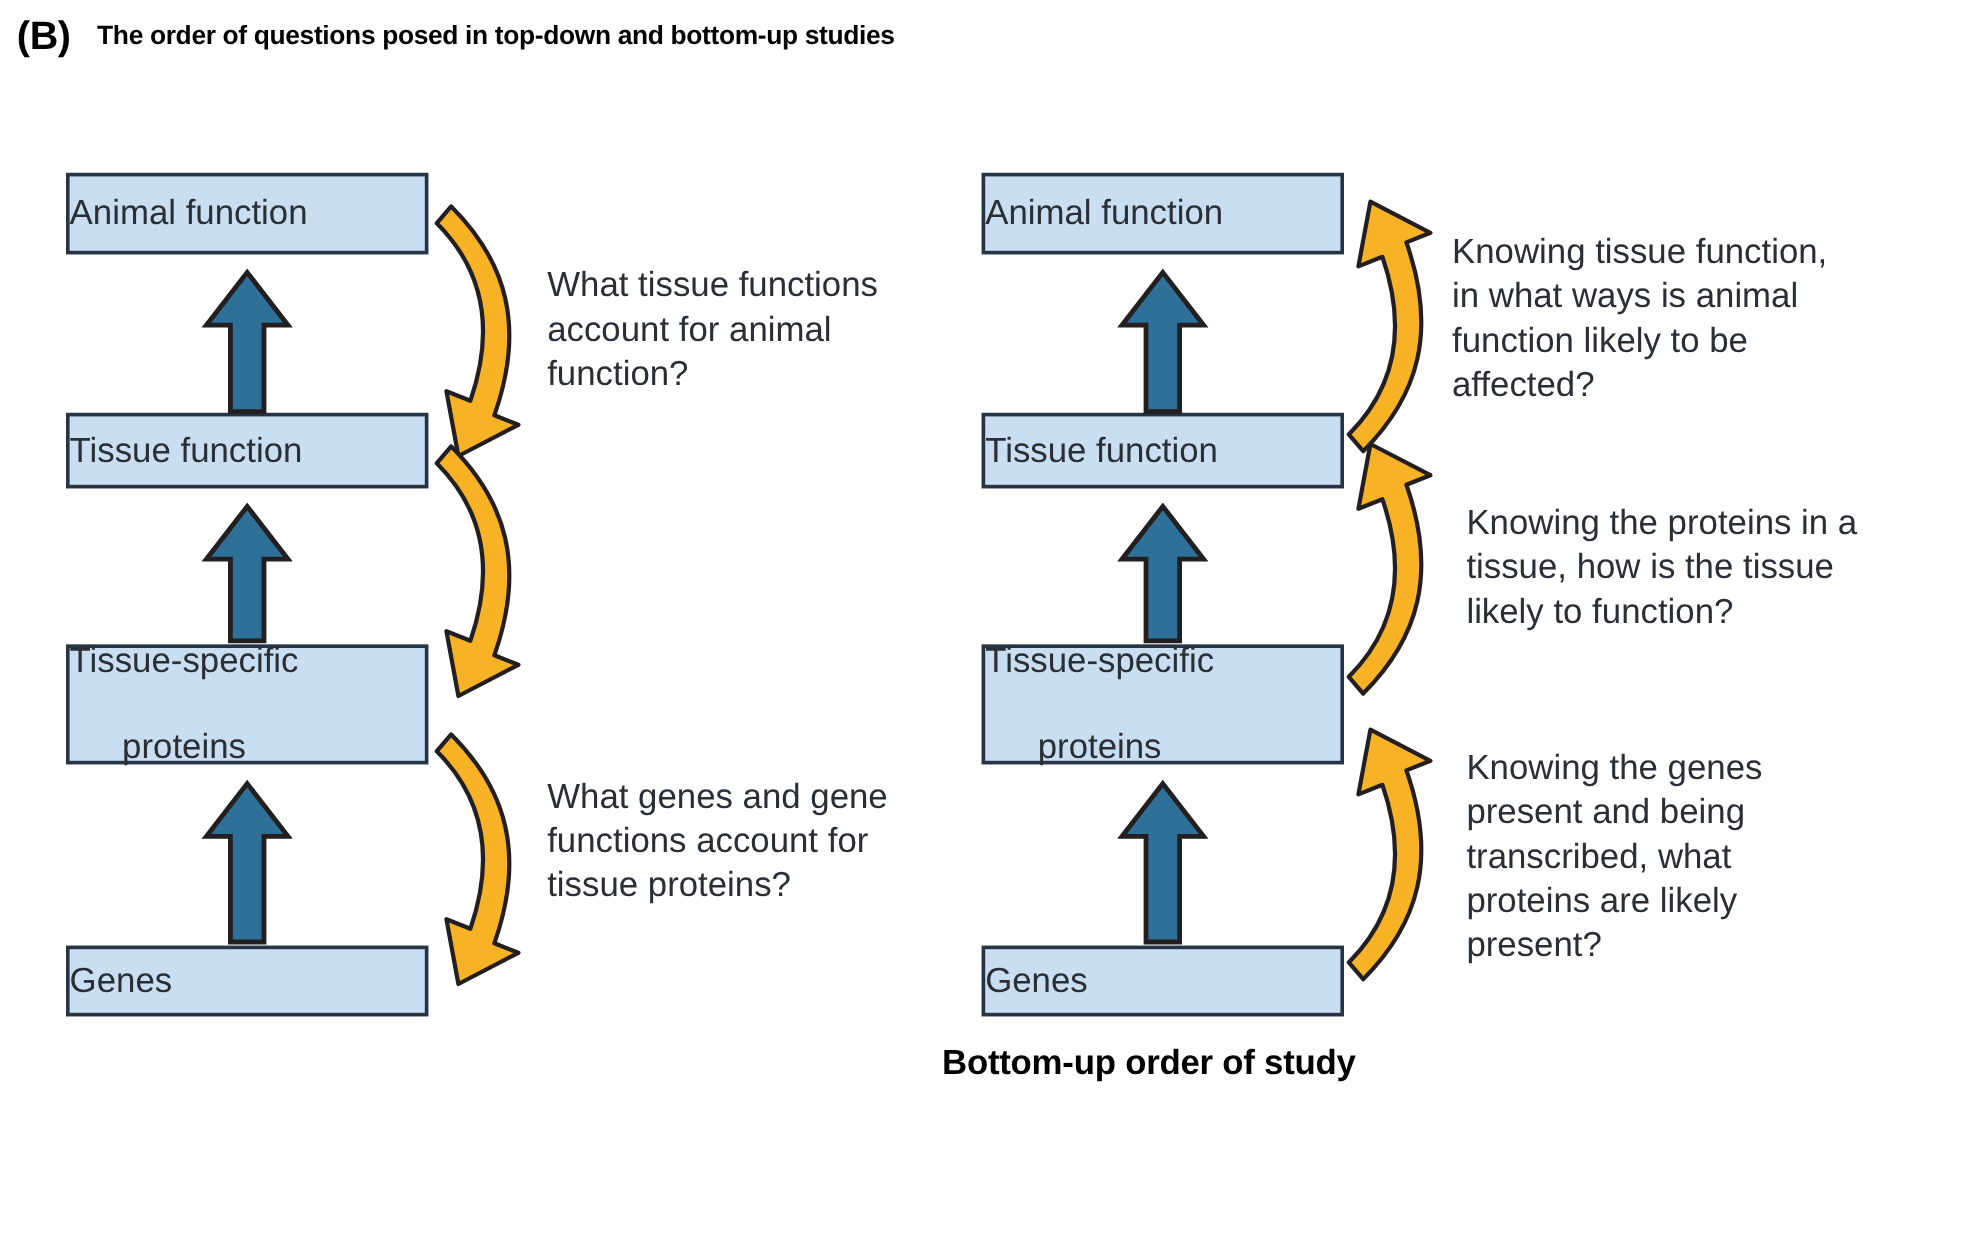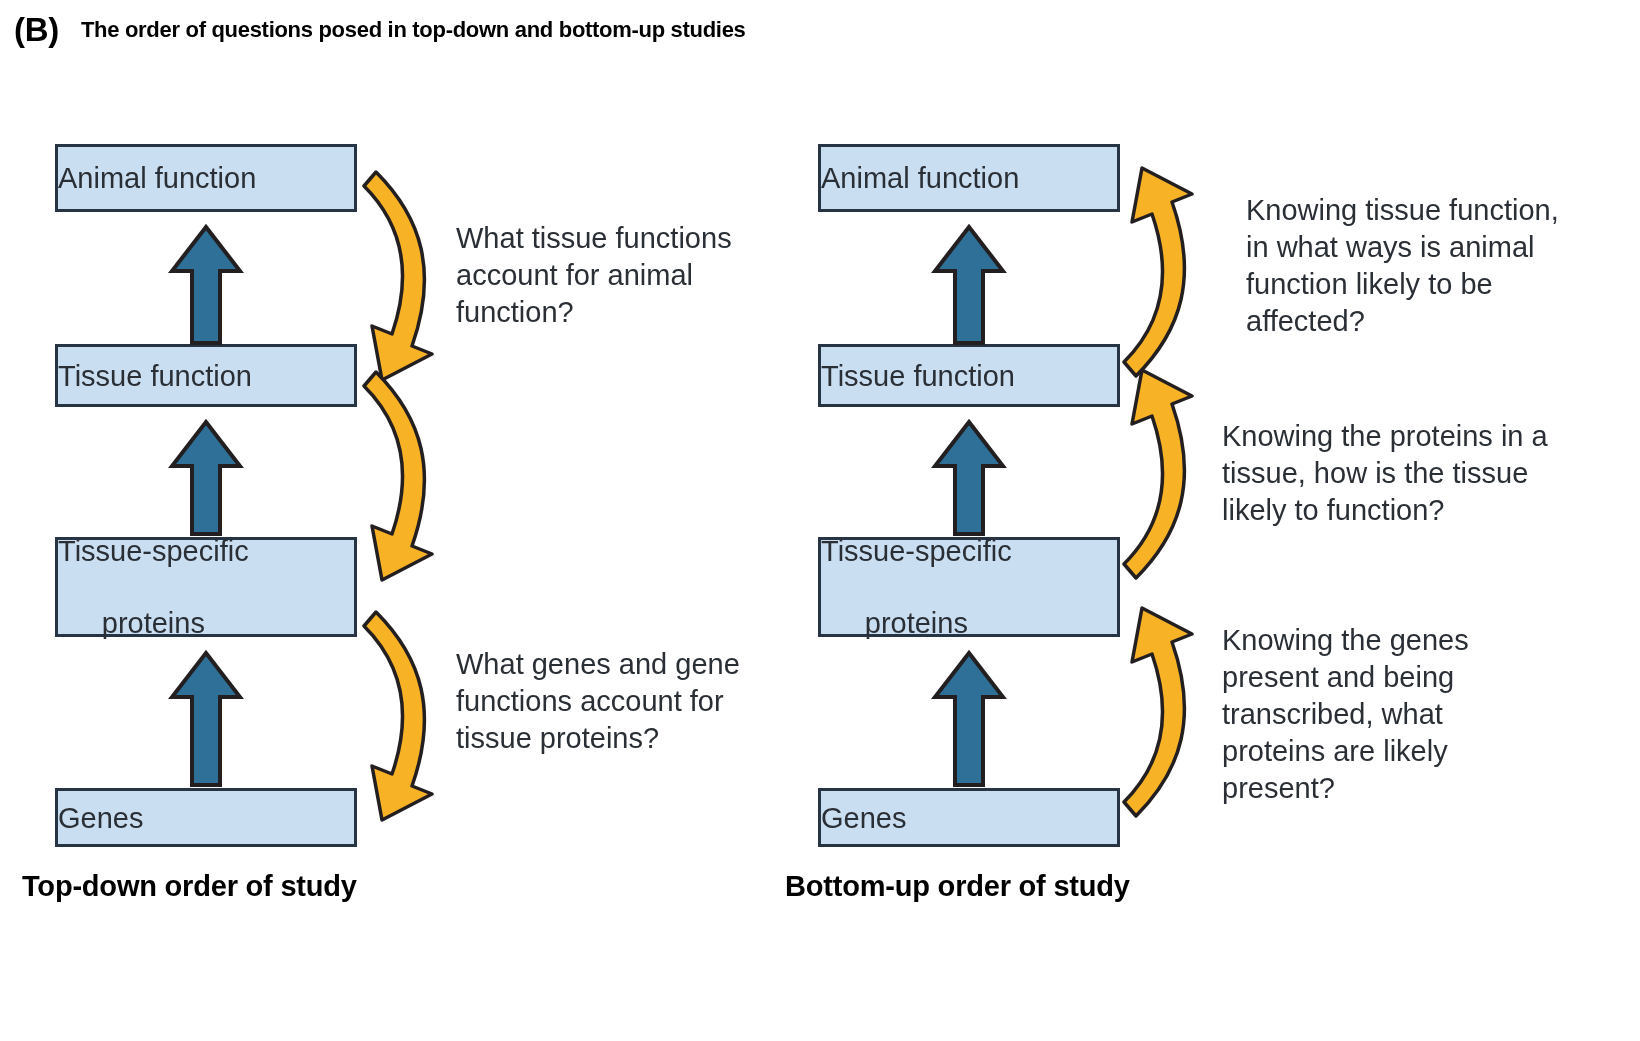--- a/index.html
+++ b/index.html
@@ -77,21 +77,21 @@
   .r-genes  {left:52px;  top:788px; width:302px; height:59px;}
 
   .rba1{left:165px;top:224px;}
   .rba2{left:165px;top:419px;}
   .rba3{left:165px;top:650px;}
 
   .ro1{left:354px;top:158px;}
   .ro2{left:354px;top:360px;}
   .ro3{left:354px;top:598px;}
 
-  .r1{left:480px;top:192px;width:320px;}
+  .r1{left:444px;top:192px;width:320px;}
   .r2{left:456px;top:418px;width:330px;}
   .r3{left:456px;top:622px;width:300px;}
 
   
   .caption{
     position:absolute;
     font-size:29px;font-weight:bold;color:#000;
     letter-spacing:-0.2px;white-space:nowrap;
   }
   .cap-left{left:22px;top:870px;}
@@ -211,16 +211,15 @@
       <svg width="90" height="230" viewBox="0 0 90 230">
         <path d="M16 218 C62 172, 78 118, 52 44 L72 36 L22 10 L12 64 L32 56 C54 120, 40 168, 4 204 Z" fill="#f8b225" stroke="#231f20" stroke-width="3.5" stroke-linejoin="round"></path>
       </svg>
     </div>
 
     <div class="qtext r1">Knowing tissue function, in what ways is animal function likely to be affected?</div>
     <div class="qtext r2">Knowing the proteins in a tissue, how is the tissue likely to function?</div>
     <div class="qtext r3">Knowing the genes present and being transcribed, what proteins are likely present?</div>
   </div>
 
-  <div class="caption cap-left">Top-down order of study</div>
   <div class="caption cap-right">Bottom-up order of study</div>
 
 </div>
 
 </body></html>

